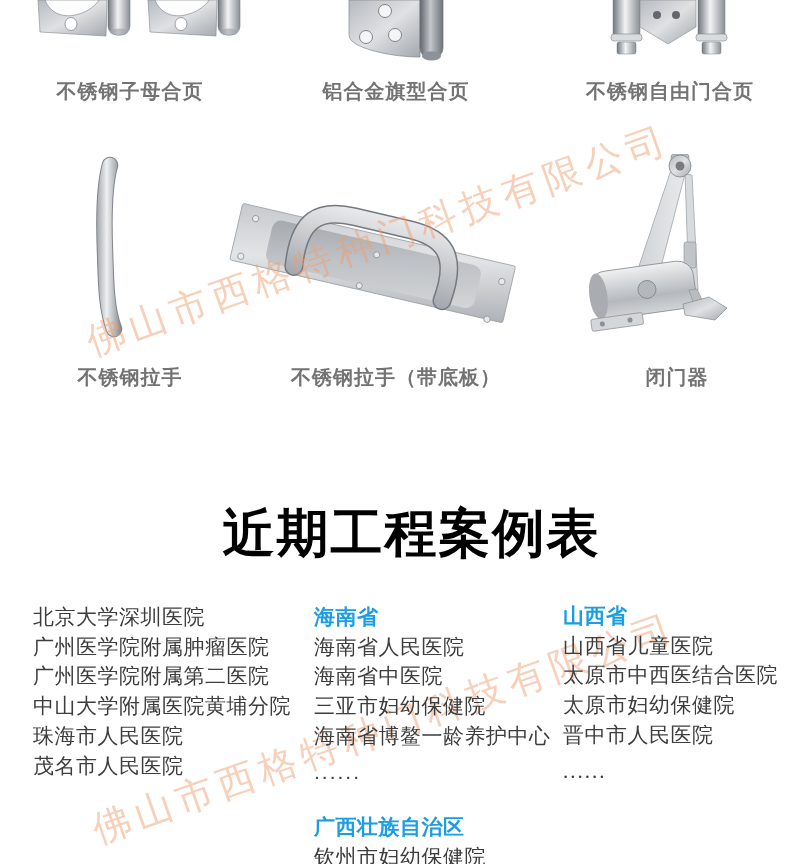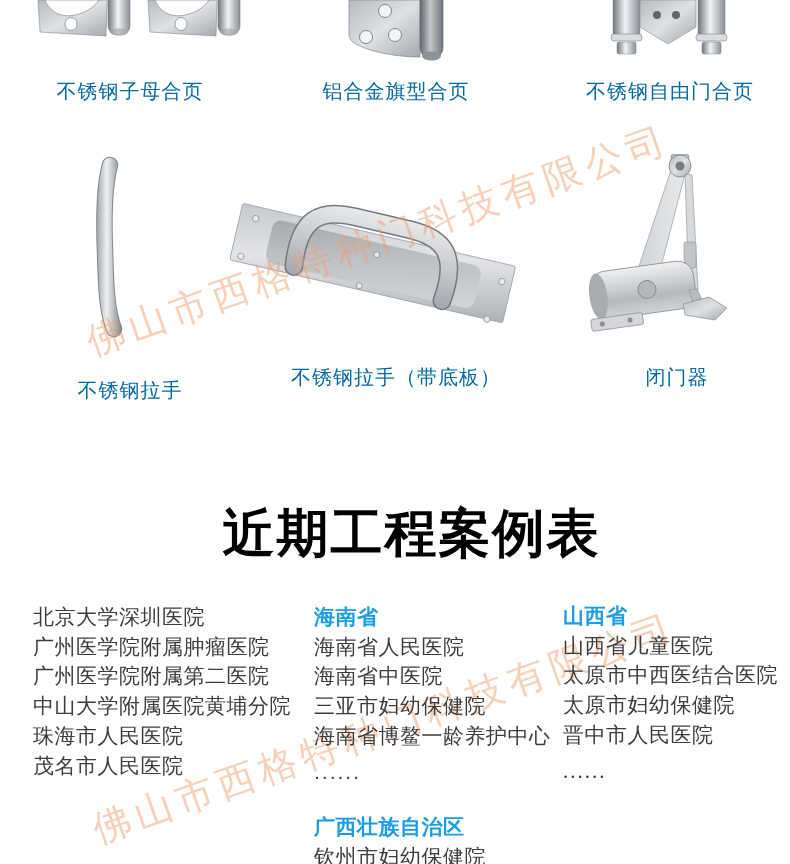--- a/index.html
+++ b/index.html
@@ -19,26 +19,26 @@
   .pimg{position:absolute;z-index:1;}
   .p-submother{left:35px;top:0;}
   .p-flag{left:343px;top:0;}
   .p-free{left:610px;top:0;}
   .p-pull{left:90px;top:156px;}
   .p-plate{left:222px;top:194px;}
   .p-closer{left:585px;top:154px;}
   
   .plabel{
     position:absolute;z-index:4;width:260px;text-align:center;
-    font-size:20px;color:#0369a1;letter-spacing:1px;
+    font-size:20px;color:#737373;letter-spacing:1px;font-weight:bold;
   }
   .pl1{left:0px;top:78px;}
   .pl2{left:266px;top:78px;text-align:center;}
   .pl3{left:540px;top:78px;}
-  .pl4{left:0px;top:377px;}
+  .pl4{left:0px;top:364px;}
   .pl5{left:266px;top:364px;}
   .pl6{left:547px;top:364px;}
   
   .sec-title{
     position:absolute;z-index:4;left:0;top:500px;width:790px;margin:0;
     text-align:center;padding-left:33px;box-sizing:border-box;
     font-size:52px;line-height:66px;font-weight:bold;color:#000;letter-spacing:2px;
   }
   
   .cases{position:absolute;z-index:4;left:0;top:602px;width:790px;}

